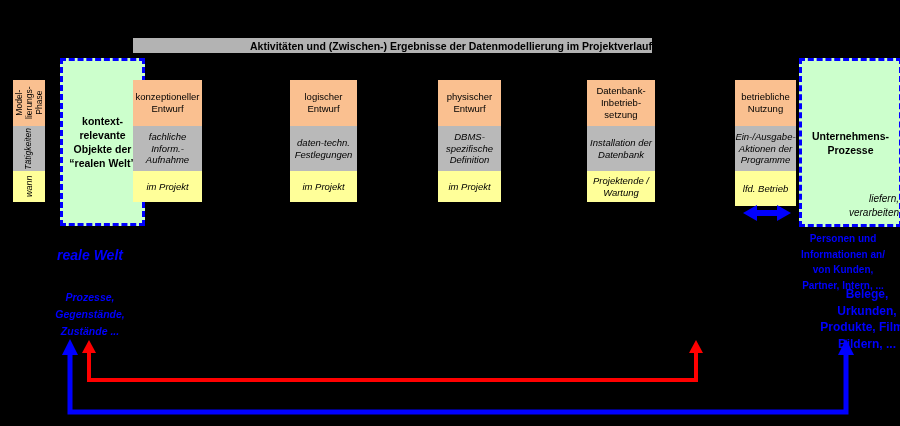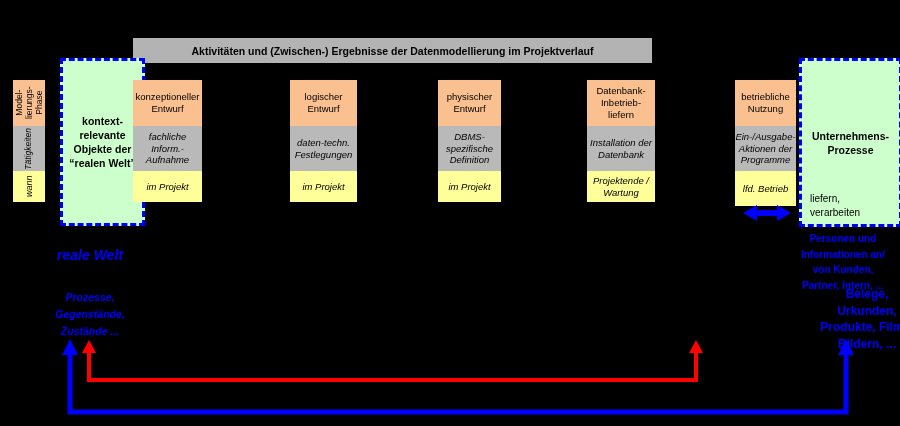--- a/index.html
+++ b/index.html
@@ -1,38 +1,38 @@
 <!DOCTYPE html>
 <html style="--background: #000000; --header-bar: #b3b3b3; --phase-orange: #fac090; --activity-gray: #b9b9b9; --when-yellow: #ffff99; --context-green: #ccffcc; --dashed-border-blue: #0000ff; --arrow-red: #ff0000; --arrow-blue: #0000ff; --annotation-blue: #0000ff;"><head>
 <meta charset="utf-8">
 <style>
   html,body{margin:0;padding:0;background:#000;}
   .stage{position:relative;width:900px;height:426px;background:var(--background,#000);
          font-family:"Liberation Sans",sans-serif;overflow:hidden;}
   .pre{white-space:pre-line;}
 
-  .header-bar{position:absolute;left:133px;top:38px;width:519px;height:25px;
-              background:var(--header-bar,#b3b3b3);display:flex;align-items:center;justify-content:center;}
+  .header-bar{position:absolute;left:133px;top:38px;width:519px;height:15px;
+              background:var(--header-bar,#b3b3b3);display:flex;align-items:center;justify-content:flex-end;}
   .header-bar span{font-size:10.5px;font-weight:bold;color:#000;}
 
   .rowlabel{position:absolute;left:13px;width:32px;display:flex;align-items:center;justify-content:center;
             color:#000;overflow:visible;}
   .rowlabel .vtext{transform:rotate(-90deg);white-space:pre-line;text-align:center;line-height:1.15;}
   .rl-phase{top:80px;height:46px;background:var(--phase-orange,#fac090);font-size:8.5px;}
   .rl-act{top:126px;height:45px;background:var(--activity-gray,#b9b9b9);font-size:8.5px;font-style:italic;}
   .rl-when{top:171px;height:31px;background:var(--when-yellow,#ffff99);font-size:9px;font-style:italic;}
 
   .greenbox{position:absolute;top:58px;background:var(--context-green,#ccffcc);
             border:3px dashed var(--dashed-border-blue,#00f);box-sizing:border-box;color:#000;}
   .gb-left{left:60px;width:85px;height:168px;display:flex;align-items:center;justify-content:center;text-align:center;}
   .gb-left .txt{font-weight:bold;font-size:10.5px;line-height:1.35;}
   .gb-right{left:799px;width:103px;height:169px;}
   .gb-right .title{position:absolute;top:68px;left:0;right:0;text-align:center;
                    font-weight:bold;font-size:10.5px;line-height:1.35;}
-  .gb-right .sub{position:absolute;top:131px;left:8px;right:0;text-align:left;font-size:10px;line-height:1.4;}
+  .gb-right .sub{position:absolute;top:131px;left:0;right:0;text-align:right;font-size:10px;line-height:1.4;font-style:italic;}
 
   .col{position:absolute;top:80px;}
   .sec{position:absolute;left:0;right:0;display:flex;align-items:center;justify-content:center;
        text-align:center;color:#000;font-size:9.5px;line-height:1.25;}
   .sec-phase{top:0;height:46px;background:var(--phase-orange,#fac090);}
   .sec-act{top:46px;height:45px;background:var(--activity-gray,#b9b9b9);font-style:italic;}
   .sec-when{top:91px;height:31px;background:var(--when-yellow,#ffff99);font-style:italic;}
   .c1{left:133px;width:69px;} .c2{left:290px;width:67px;} .c3{left:438px;width:63px;}
   .c4{left:587px;width:68px;} .c5{left:735px;width:61px;}
   .c5 .sec-when{height:35px;}
@@ -118,21 +118,21 @@
       </div>
     <div class="sec sec-when">
         <span class="pre">im Projekt</span>
       </div>
   </div>
 
   <div class="col c4">
     <div class="sec sec-phase">
         <span class="pre">Datenbank-
 Inbetrieb-
-liefern</span>
+setzung</span>
       </div>
     <div class="sec sec-act">
         <span class="pre">Installation der
 Datenbank</span>
       </div>
     <div class="sec sec-when">
         <span class="pre">Projektende /
 Wartung</span>
       </div>
   </div>

